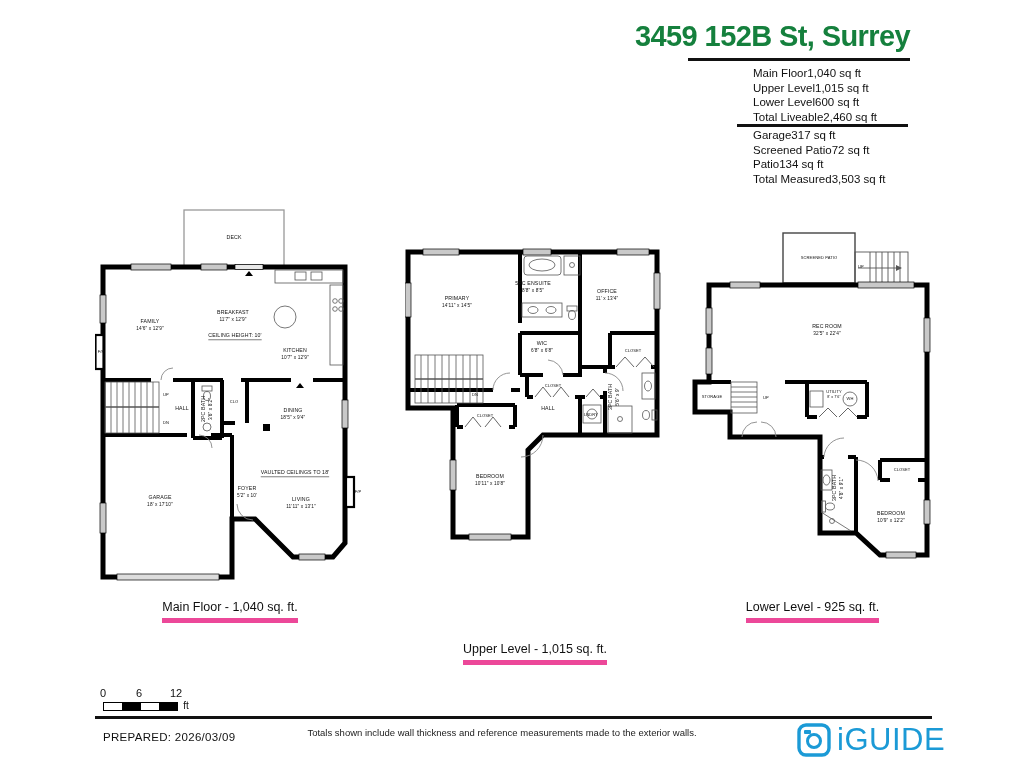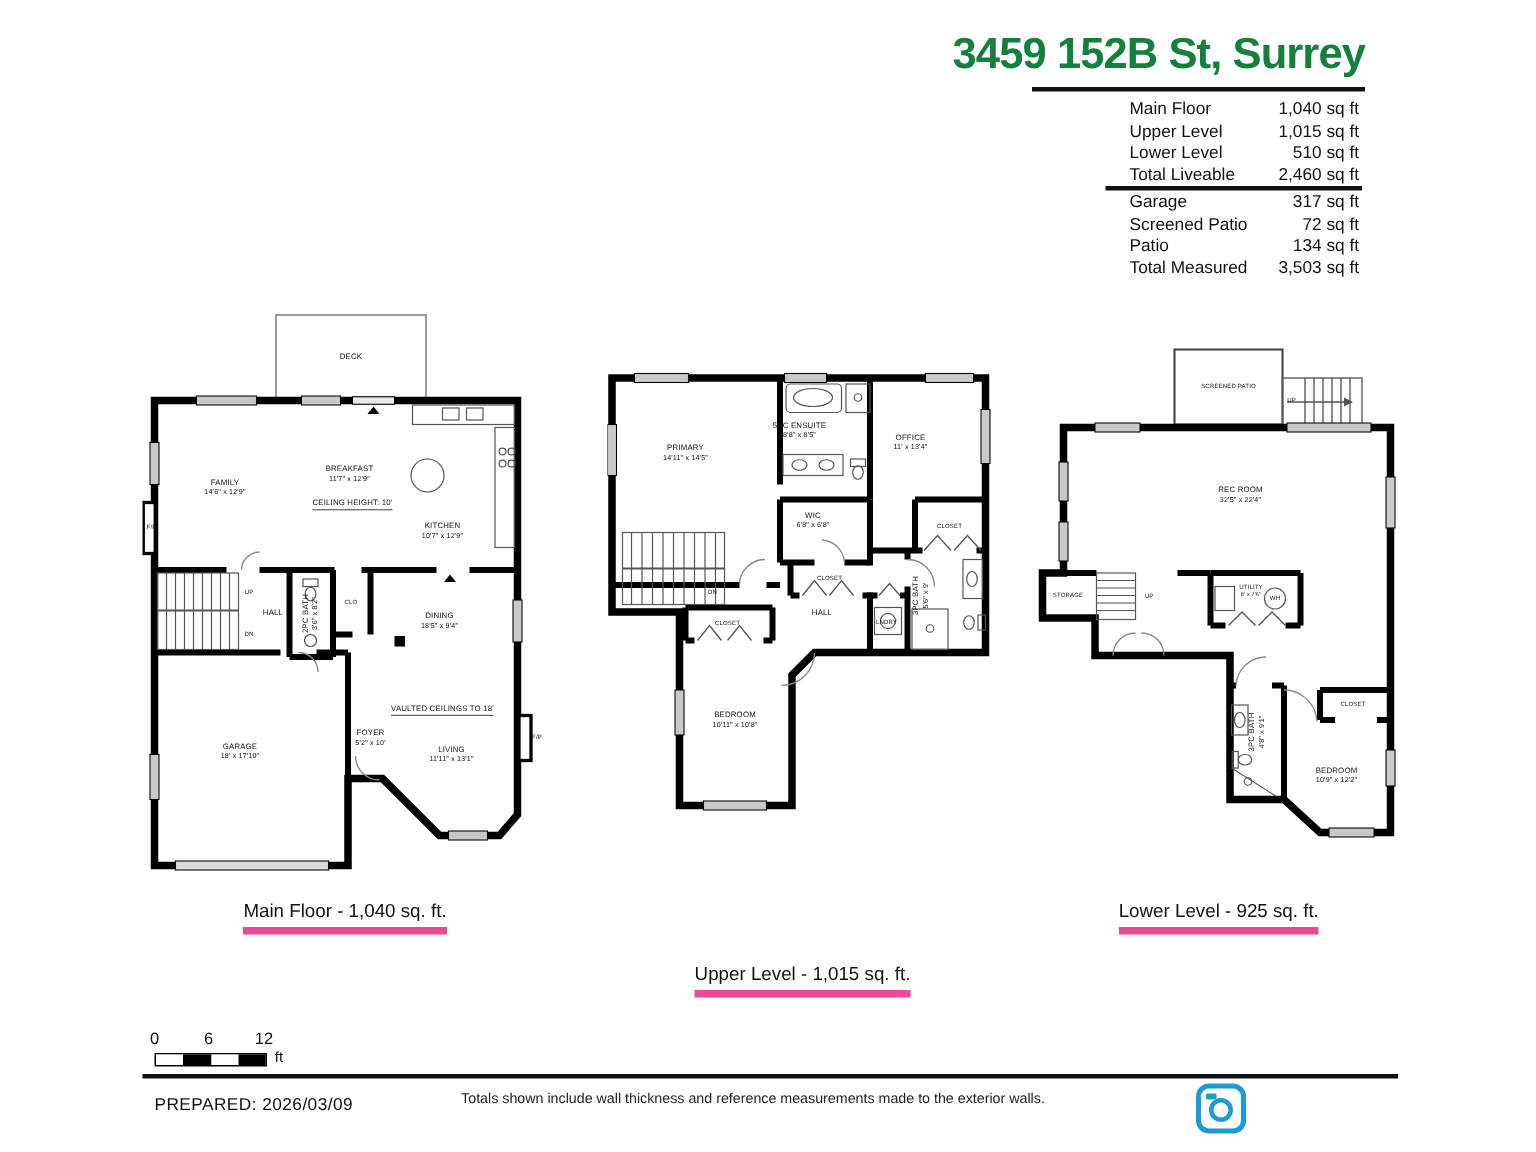--- a/index.html
+++ b/index.html
@@ -1,21 +1,21 @@
 <!DOCTYPE html>
 <html><head>
 <meta charset="utf-8">
 <style>
   html,body{margin:0;padding:0;}
   body{width:1024px;height:768px;background:#fff;font-family:"Liberation Sans",sans-serif;position:relative;overflow:hidden;color:#111;}
   .abs{position:absolute;}
   .title{position:absolute;left:600px;top:20px;width:310px;text-align:right;font-size:29px;font-weight:700;letter-spacing:-0.6px;color:#15803d;}
   .rule{position:absolute;background:#111;}
   .stats{position:absolute;width:153px;}
-  .stats-row{display:flex;justify-content:space-between;height:14.6px;line-height:14.6px;font-size:11.5px;color:#111;}
+  .stats-row{display:flex;height:14.6px;line-height:14.6px;font-size:11.5px;color:#111;}
   .plan{position:absolute;}
   .rl{position:absolute;transform:translate(-50%,-50%) scale(0.58);transform-origin:center;font-size:9px;line-height:1.3;text-align:center;white-space:nowrap;color:#111;letter-spacing:0.2px;}
   .rl .d{font-size:8.2px;}
   .rl.v{transform:translate(-50%,-50%) rotate(-90deg) scale(0.58);}
   .rl.xs{transform:translate(-50%,-50%) scale(0.45);}
   .rl.note div{border-bottom:0.9px solid #222;padding-bottom:1px;}
   .caption{position:absolute;text-align:center;font-size:12.5px;color:#111;}
   .caption span{border-bottom:5px solid #ec4899;padding-bottom:4px;}
   .sb-label{position:absolute;font-size:11px;transform:translateX(-50%);color:#111;}
   .sb-bar{position:absolute;display:flex;border:1px solid #000;height:7px;width:73px;}
@@ -35,21 +35,21 @@
   <div class="stats-row">
       <span>Main Floor</span>
       <span>1,040 sq ft</span>
     </div>
   <div class="stats-row">
       <span>Upper Level</span>
       <span>1,015 sq ft</span>
     </div>
   <div class="stats-row">
       <span>Lower Level</span>
-      <span>510 sq ft</span>
+      <span>600 sq ft</span>
     </div>
   <div class="stats-row">
       <span>Total Liveable</span>
       <span>2,460 sq ft</span>
     </div>
 </div>
 <div class="rule" style="left:737px;top:124px;width:171px;height:2.5px;"></div>
 <div class="stats" style="left:753px;top:128px;">
   <div class="stats-row">
       <span>Garage</span>
@@ -389,13 +389,14 @@
 <div class="prepared" style="left:103px;top:731px;">PREPARED: 2026/03/09</div>
 <div class="disclaimer" style="left:262px;top:726px;">
   <div>Totals shown include wall thickness and reference measurements made to the exterior walls.</div>
 </div>
 <div class="logo" style="left:797px;top:722px;">
   <svg width="34" height="34" viewBox="0 0 34 34">
     <rect x="2" y="2" width="30" height="30" rx="7" fill="none" stroke="#1b9ad6" stroke-width="3.4"></rect>
     <circle cx="17" cy="18" r="6.5" fill="none" stroke="#1b9ad6" stroke-width="3"></circle>
     <rect x="7" y="7" width="7" height="4" rx="1" fill="#1b9ad6"></rect>
   </svg>
+  <span class="word" style="color:#1b9ad6;">iGUIDE</span>
 </div>
 
 </body></html>

